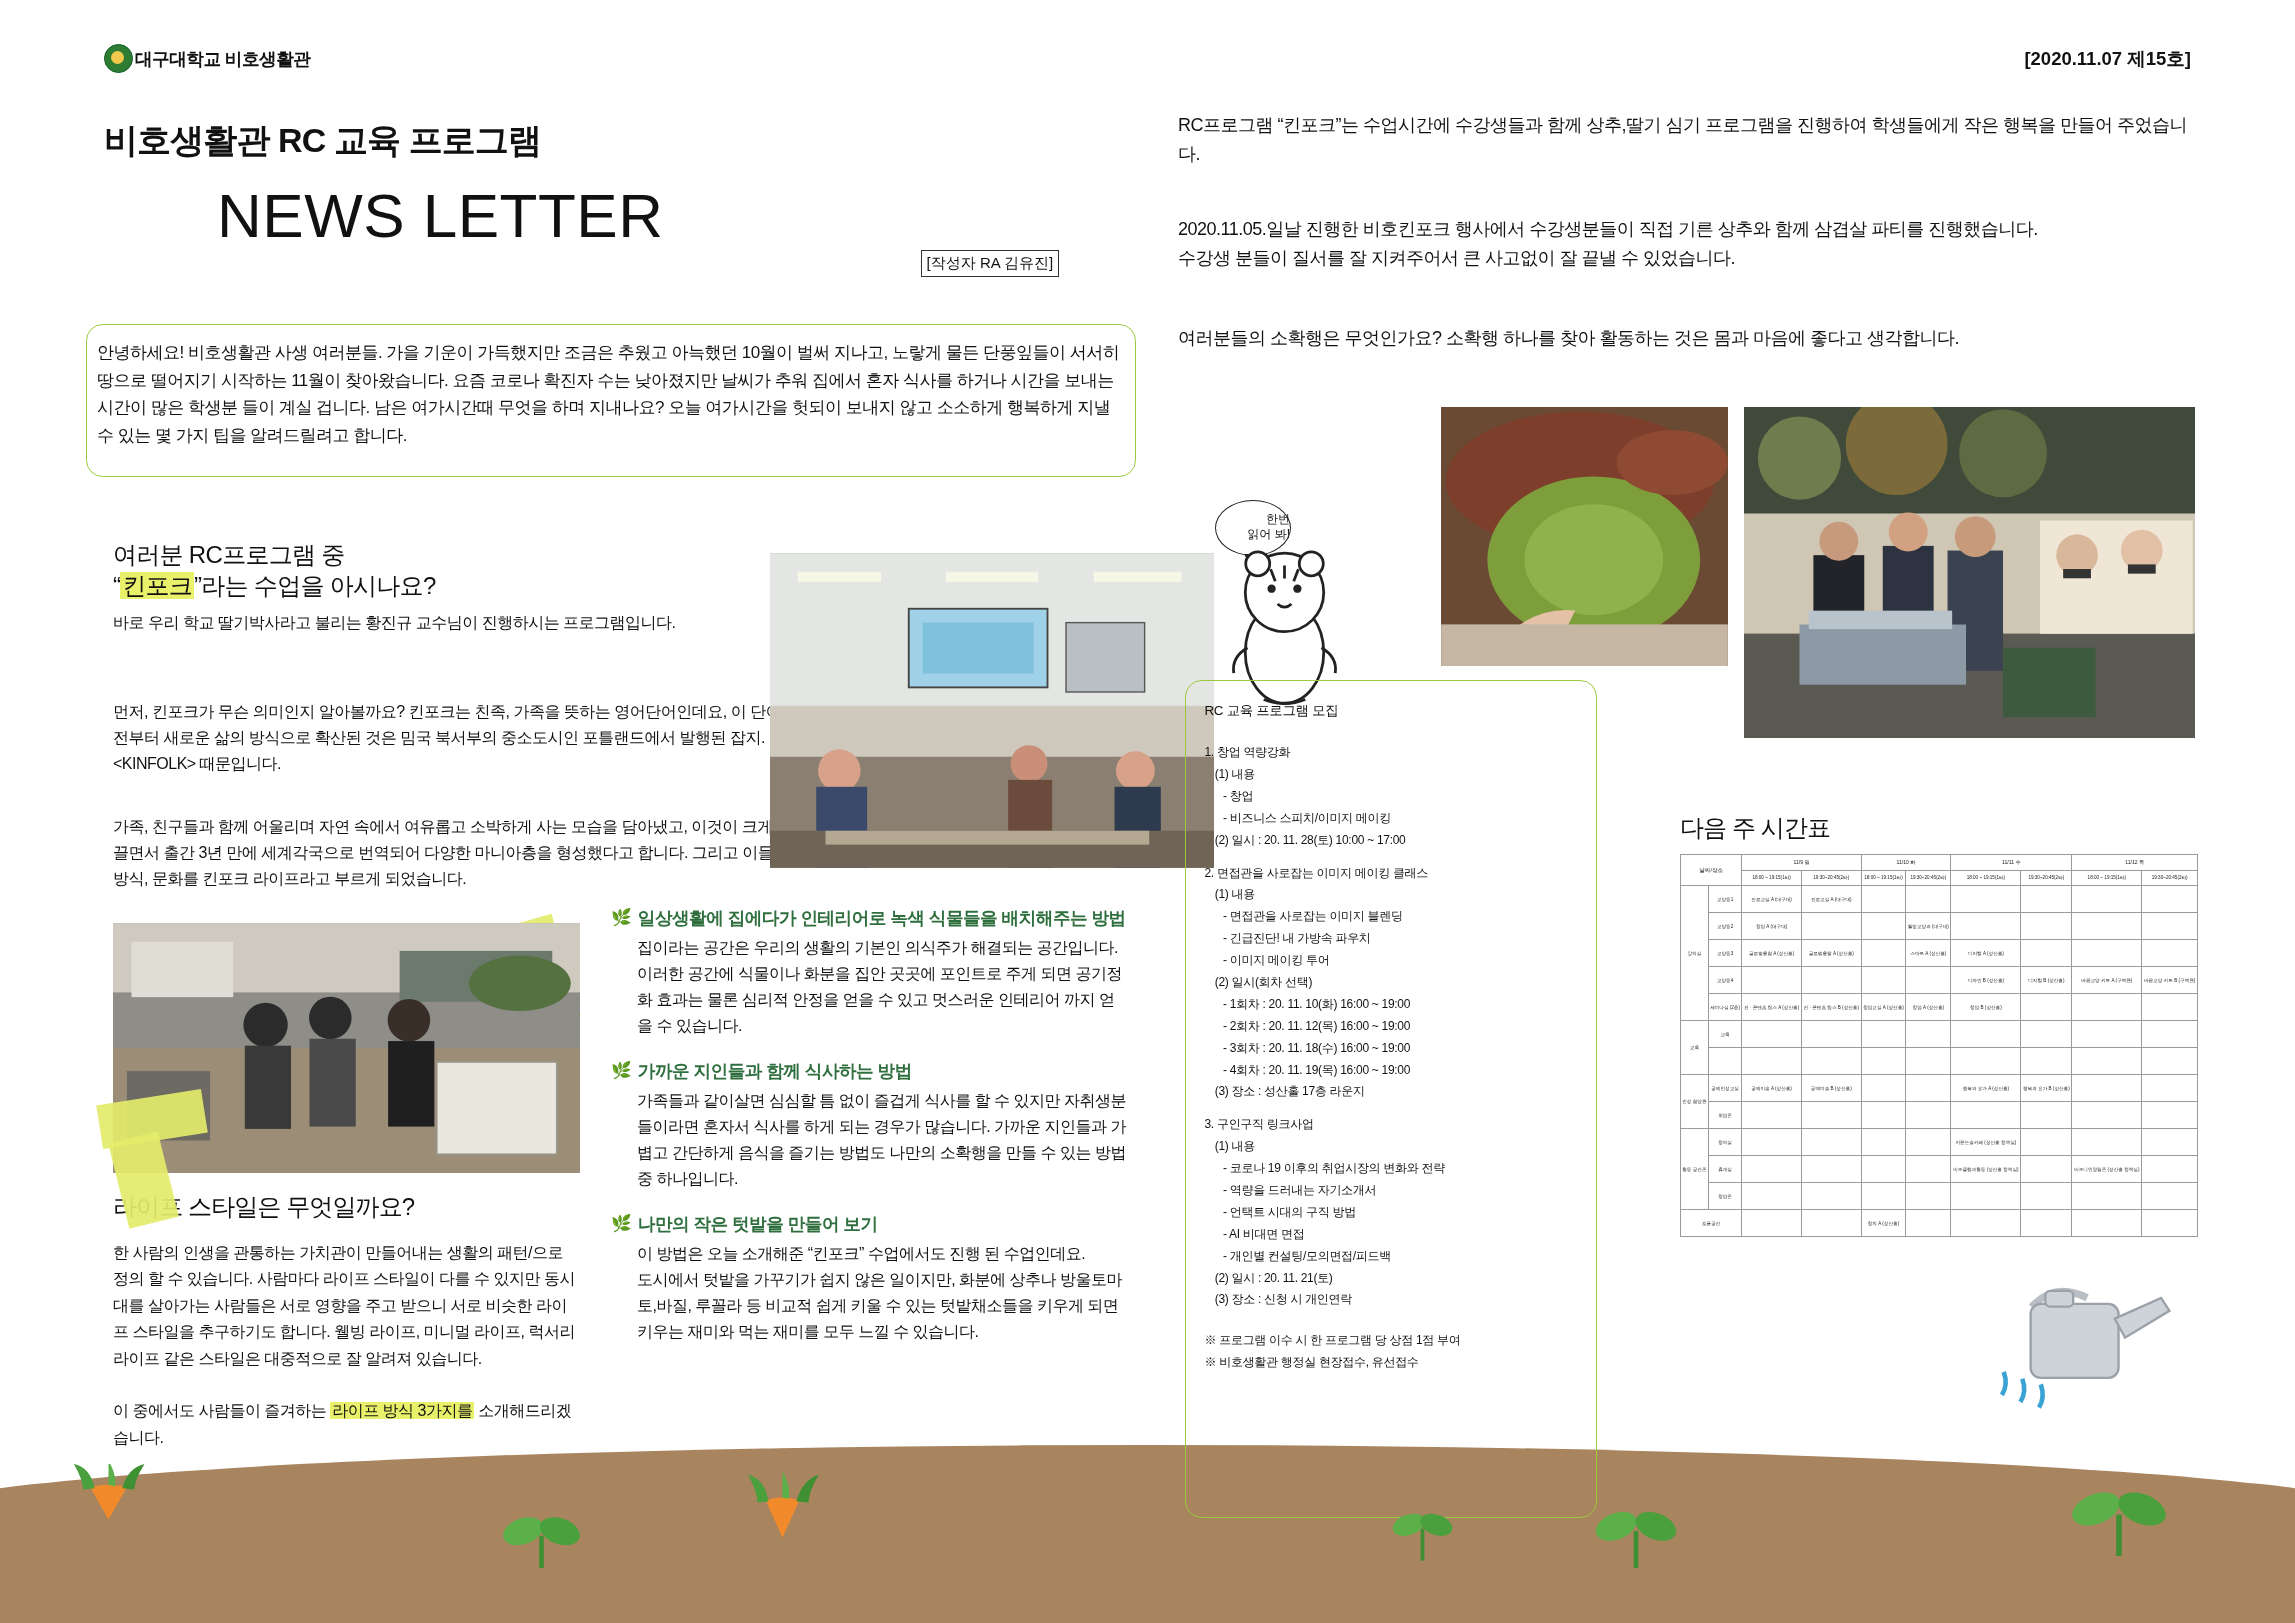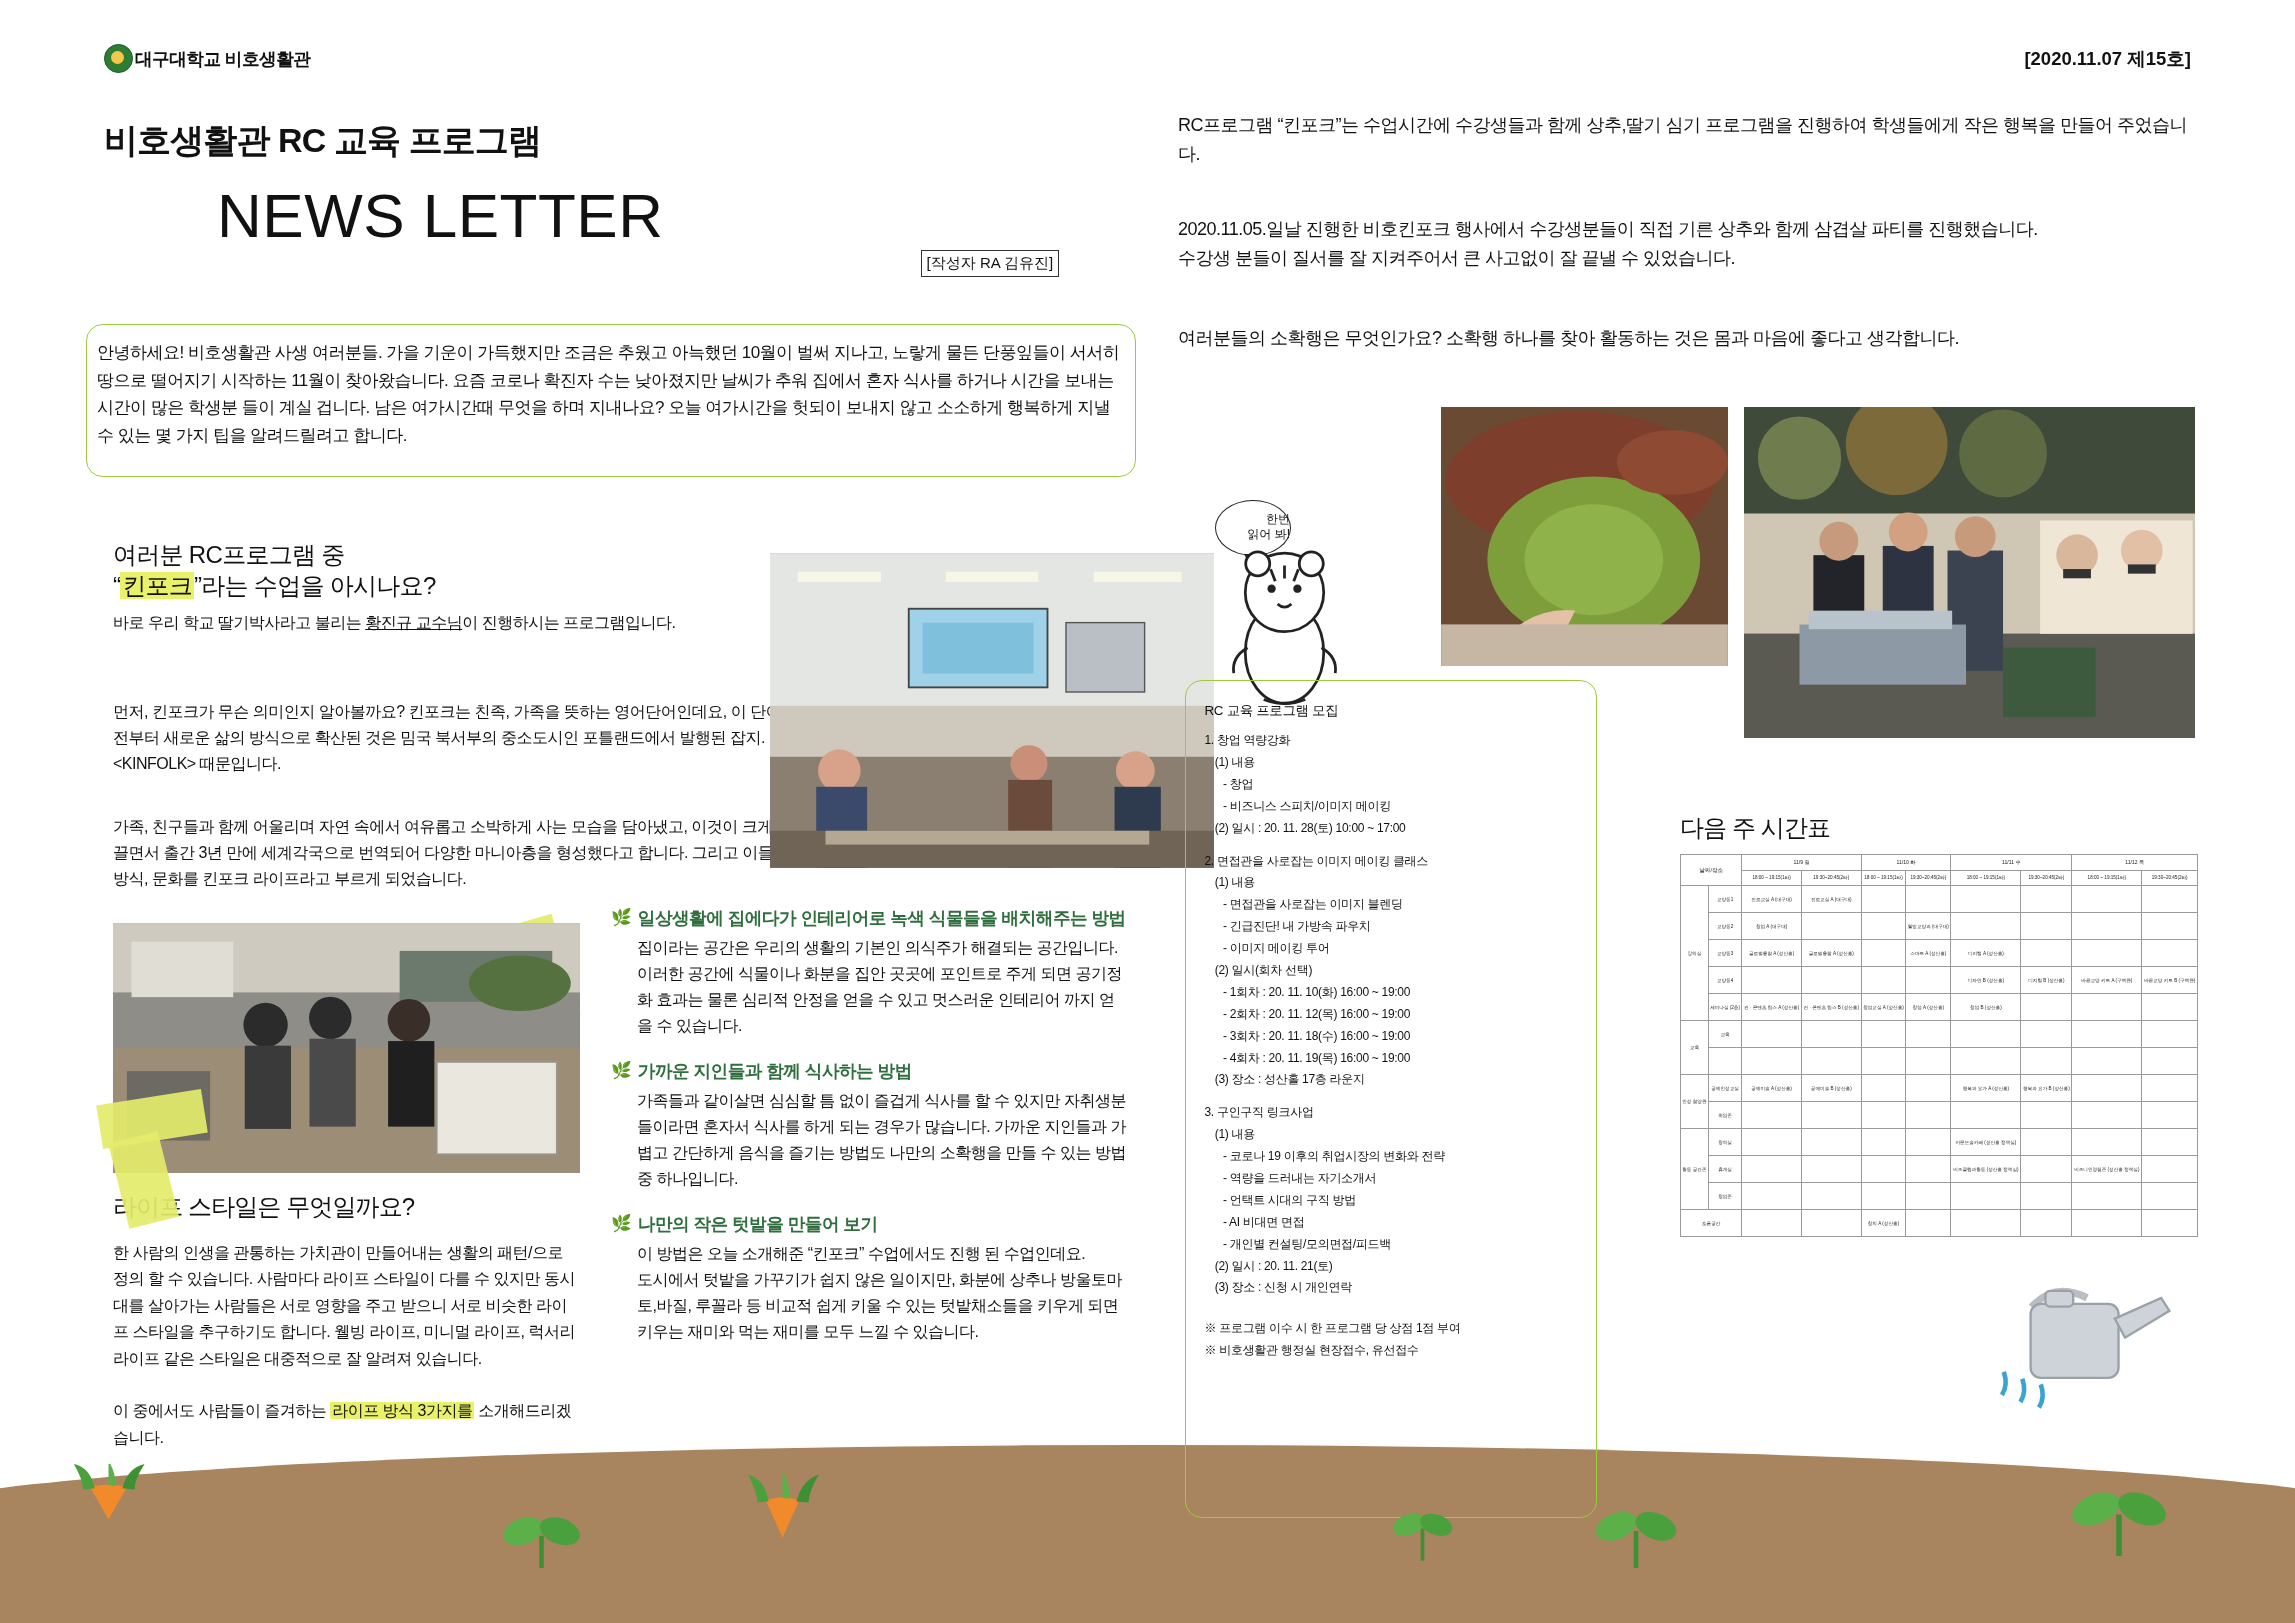--- a/index.html
+++ b/index.html
@@ -52,21 +52,21 @@
 
   .intro-box {
     position:absolute; left:86px; top:324px; width:1050px; min-height:153px;
     border:1.9px solid #9acb3b; border-radius:16.7px;
     padding:14px 10px; font-size:17px; line-height:1.62; letter-spacing:-0.5px;
   }
 
   .h-green { position:absolute; left:113px; top:539px; width:694px; font-size:24px; line-height:1.3; letter-spacing:-0.7px;}
   .hl { background:#e9f06a; padding:0 1.9px; }
   .sub-line { position:absolute; left:113px; top:611px; width:694px; font-size:16px; line-height:1.55; letter-spacing:-0.5px;}
-  .u { text-decoration:underline; }
+  .u { }
 
   .body-a { position:absolute; left:113px; top:699px; width:726px; font-size:16px; line-height:1.63; letter-spacing:-0.5px;}
   .body-b { position:absolute; left:113px; top:814px; width:726px; font-size:16px; line-height:1.63; letter-spacing:-0.5px;}
 
   .h-life { position:absolute; left:113px; top:1191px; font-size:24px; letter-spacing:-0.9px;}
   .body-life { position:absolute; left:113px; top:1240px; width:463px; font-size:16px; line-height:1.65; letter-spacing:-0.5px;}
 
   
   .tips { position:absolute; left:611px; top:907px; width:518px; }
   .tip { margin-bottom:21px; }
@@ -93,21 +93,21 @@
   .tape1 { left:521px; top:918px; width:46px; height:106px; transform:rotate(-16deg); }
   .tape2 { left:99px; top:1097px; width:106px; height:44px; transform:rotate(-9deg); }
   .tape3 { left:118px; top:1136px; width:51px; height:88px; transform:rotate(-14deg); }
 
   
   .recruit {
     position:absolute; left:1185px; top:680px; width:412px; height:838px;
     border:1.9px solid #9acb3b; border-radius:16.7px;
     padding:17.6px 18.5px; font-size:12px; line-height:1.75; letter-spacing:-0.3px;
   }
-  .recruit .ttl { font-size:13.4px; margin-bottom:8px; }
+  .recruit .ttl { font-size:13.4px; margin-bottom:20px; }
   .recruit p { margin:0 0 0.9px 0; }
   .recruit .gap { height:11px; }
   .recruit .ind1 { padding-left:10.2px; }
   .recruit .ind2 { padding-left:18.5px; }
   .recruit .foot { margin-top:20px; }
 
   
   .mascot { position:absolute; left:1215px; top:504px; width:139px; height:180px; }
   .bubble {
     position:absolute; left:1215px; top:500px; width:76px; height:56px;

